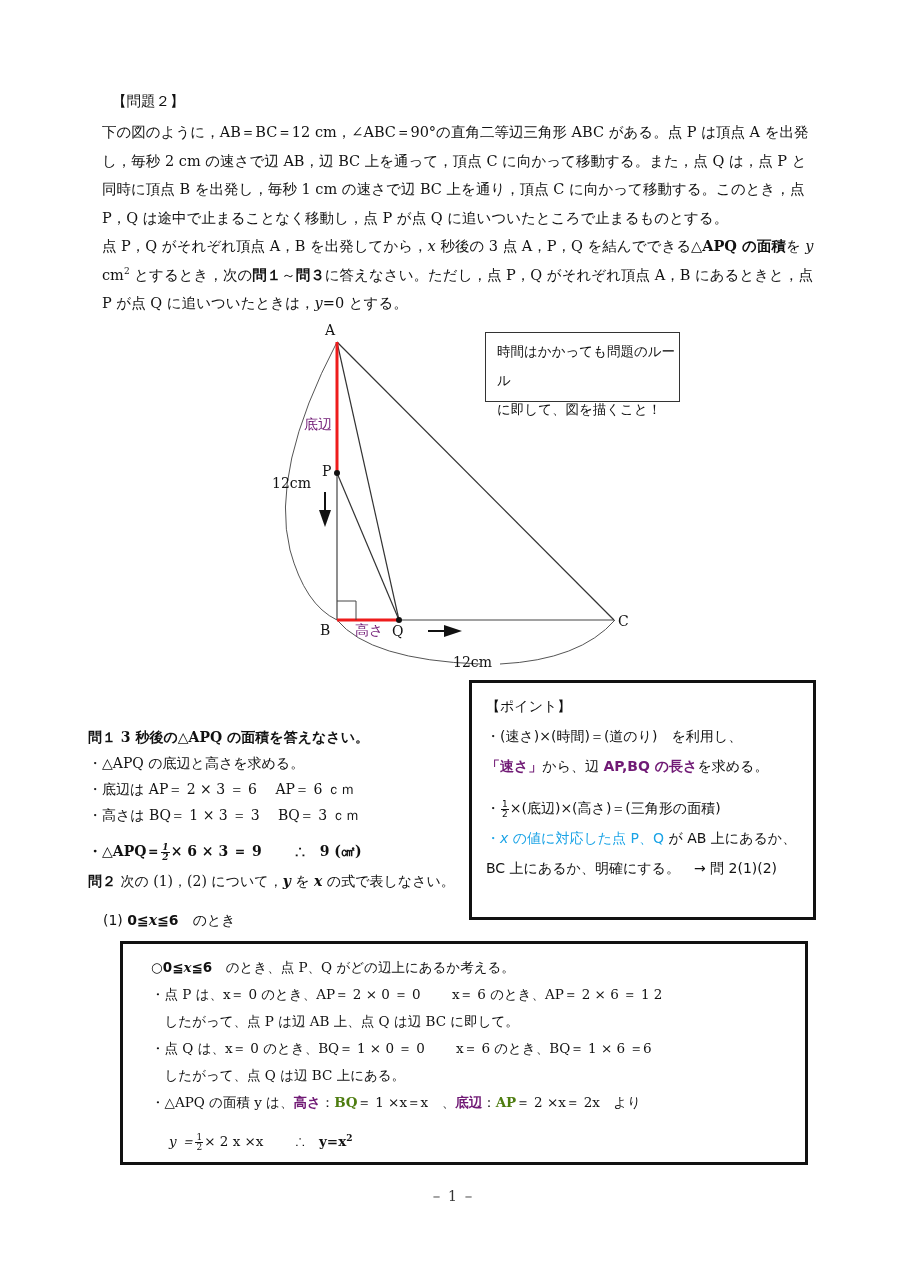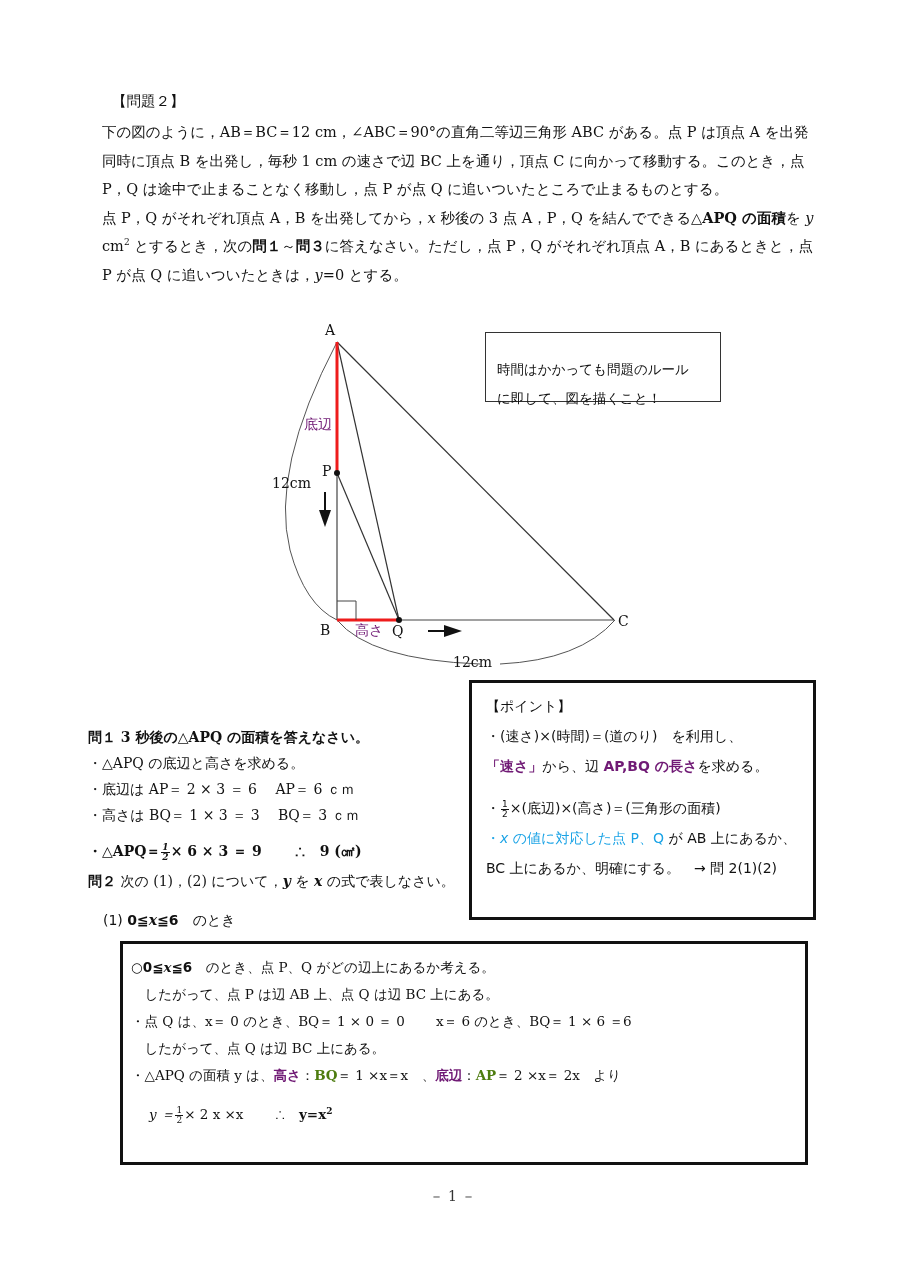--- a/index.html
+++ b/index.html
@@ -21,46 +21,47 @@
   .frac span { display: block; }
   .frac .num { border-bottom: 1px solid #111; padding: 0 1px; }
   .sans { font-family: "DejaVu Sans", "Liberation Sans", sans-serif; }
 
   #title { left: 112px; top: 92px; font-size: 14.5px; }
   #intro { top: 118px; }
 
   #diagram { left: 250px; top: 320px; }
   .diag-label { position: absolute; font-size: 14px; }
 
-  #note-box { left: 485px; top: 332px; width: 236px; height: 70px; border: 1px solid #333;
-    font-family: "DejaVu Sans", sans-serif; font-size: 13.5px; line-height: 29px; padding: 22px 0 0 11px; box-sizing: border-box; }
+  #note-box { left: 485px; top: 332px; width: 195px; height: 70px; border: 1px solid #333;
+    font-family: "DejaVu Sans", sans-serif; font-size: 13.5px; line-height: 29px; padding: 4px 0 0 11px; box-sizing: border-box; }
 
   #q1 { left: 88px; top: 695px; font-size: 14px; line-height: 26px; width: 380px; margin-top: 29px; }
   #q1 .row { white-space: nowrap; height: 26px; }
 
   #point-box { left: 469px; top: 680px; width: 347px; height: 240px; border: 3px solid #111;
     box-sizing: border-box; padding: 8px 4px 0 14px; font-size: 14px; line-height: 30px;
     font-family: "DejaVu Sans", sans-serif; }
   #point-box .row { white-space: nowrap; }
 
   #q2 { left: 88px; top: 873px; font-size: 14px; white-space: nowrap; }
   #q2-sub { left: 103px; top: 912px; font-size: 14px; white-space: nowrap; }
 
   #answer-box { left: 120px; top: 941px; width: 688px; height: 224px; border: 3px solid #111;
-    box-sizing: border-box; padding: 10px 0 0 8px; font-size: 13.5px; line-height: 27px; }
+    box-sizing: border-box; padding: 10px 0 0 28px; font-size: 13.5px; line-height: 27px; }
   #answer-box .row { white-space: nowrap; }
   #page-num { left: 0; width: 905px; top: 1188px; text-align: center; font-size: 14px; color: #333; }
 </style>
 </head>
 <body>
 
 <div id="title" class="abs">【問題２】</div>
 
 <div id="intro" class="abs para">
   <span class="line">下の図のように，AB＝BC＝12 cm，∠ABC＝90°の直角二等辺三角形 ABC がある。点 P は頂点 A を出発</span>
+  <span class="line">し，毎秒 2 cm の速さで辺 AB，辺 BC 上を通って，頂点 C に向かって移動する。また，点 Q は，点 P と</span>
   <span class="line">同時に頂点 B を出発し，毎秒 1 cm の速さで辺 BC 上を通り，頂点 C に向かって移動する。このとき，点</span>
   <span class="line">P，Q は途中で止まることなく移動し，点 P が点 Q に追いついたところで止まるものとする。</span>
   <span class="line"><span>点 P，Q がそれぞれ頂点 A，B を出発してから，</span><span class="it">x</span><span> 秒後の 3 点 A，P，Q を結んでできる</span><span class="bold">△APQ の面積</span><span>を </span><span class="it">y</span></span>
   <span class="line"><span>cm</span><sup>2</sup><span> とするとき，次の</span><span class="bold sans">問１</span><span>～</span><span class="bold sans">問３</span><span>に答えなさい。ただし，点 P，Q がそれぞれ頂点 A，B にあるときと，点</span></span>
   <span class="line"><span>P が点 Q に追いついたときは，</span><span class="it">y</span><span>=0 とする。</span></span>
 </div>
 
 <div id="diagram" class="abs" style="width:400px;height:360px;">
   <svg width="400" height="360" style="position:absolute;left:0;top:0;">
 
@@ -121,20 +122,21 @@
   <div class="row"><span class="cyan">・</span><span class="cyan it">x</span><span class="cyan"> の値に対応した点 P、Q</span><span> が AB 上にあるか、</span></div>
   <div class="row">BC 上にあるか、明確にする。　→ 問 2(1)(2)</div>
 </div>
 
 <div id="q2" class="abs"><span class="bold sans">問２</span><span> 次の (1)，(2) について，</span><span class="it bold">y</span><span> を </span><span class="it bold">x</span><span> の式で表しなさい。</span></div>
 
 <div id="q2-sub" class="abs"><span class="sans">(1)</span>&nbsp;<span class="bold sans">0≦</span><span class="bold it">x</span><span class="bold sans">≦6</span><span>　のとき</span></div>
 
 <div id="answer-box" class="abs">
   <div class="row"><span class="bold sans">○0≦</span><span class="bold it">x</span><span class="bold sans">≦6</span><span>　のとき、点 P、Q がどの辺上にあるか考える。</span></div>
-  <div class="row">　したがって、点 P は辺 AB 上、点 Q は辺 BC 上にある。</div>
+  <div class="row">・点 P は、x＝ 0 のとき、AP＝ 2 × 0 ＝ 0　　 x＝ 6 のとき、AP＝ 2 × 6 ＝ 1 2</div>
+  <div class="row">　したがって、点 P は辺 AB 上、点 Q は辺 BC に即して。</div>
   <div class="row">・点 Q は、x＝ 0 のとき、BQ＝ 1 × 0 ＝ 0　　 x＝ 6 のとき、BQ＝ 1 × 6 ＝6</div>
   <div class="row">　したがって、点 Q は辺 BC 上にある。</div>
   <div class="row"><span>・△APQ の面積 y は、</span><span class="red bold">高さ</span><span>：</span><span class="blue bold">BQ</span><span>＝ 1 ×x＝x　、</span><span class="red bold">底辺</span><span>：</span><span class="blue bold">AP</span><span>＝ 2 ×x＝ 2x　より</span></div>
   <div class="row" style="margin-top:12px;padding-left:18px;"><span class="it">y ＝</span><span class="frac"><span class="num">1</span><span>2</span></span><span>× 2 x ×x　　 ∴　</span><span class="bold">y=x</span><sup class="bold">2</sup></div>
 </div>
 
 <div id="page-num" class="abs">－ 1 －</div>
 
 </body></html>

